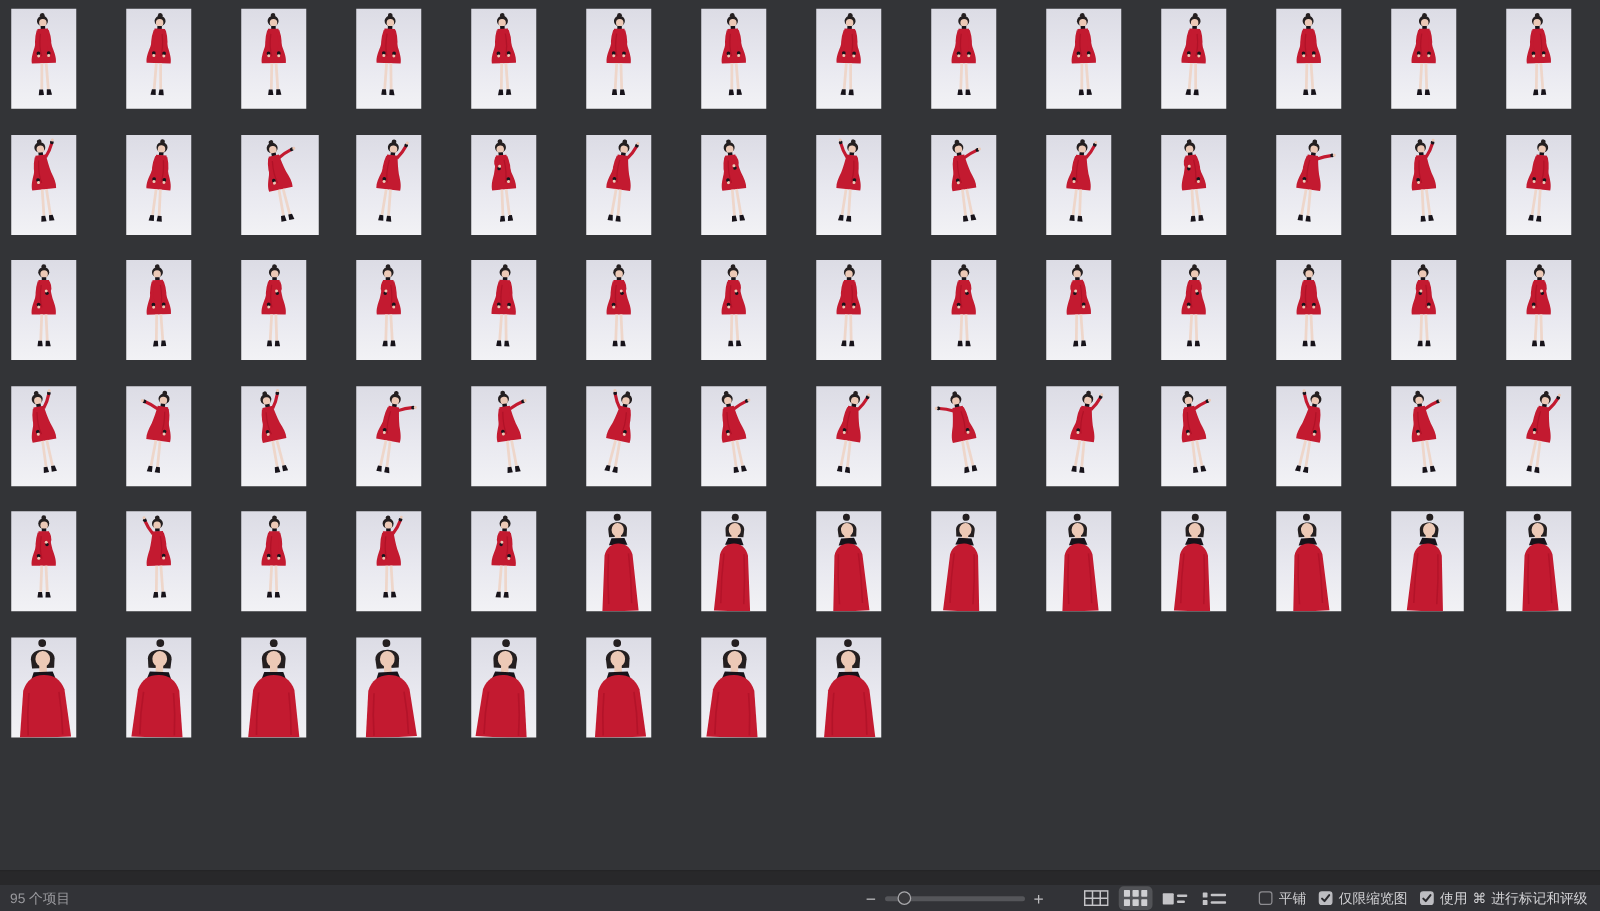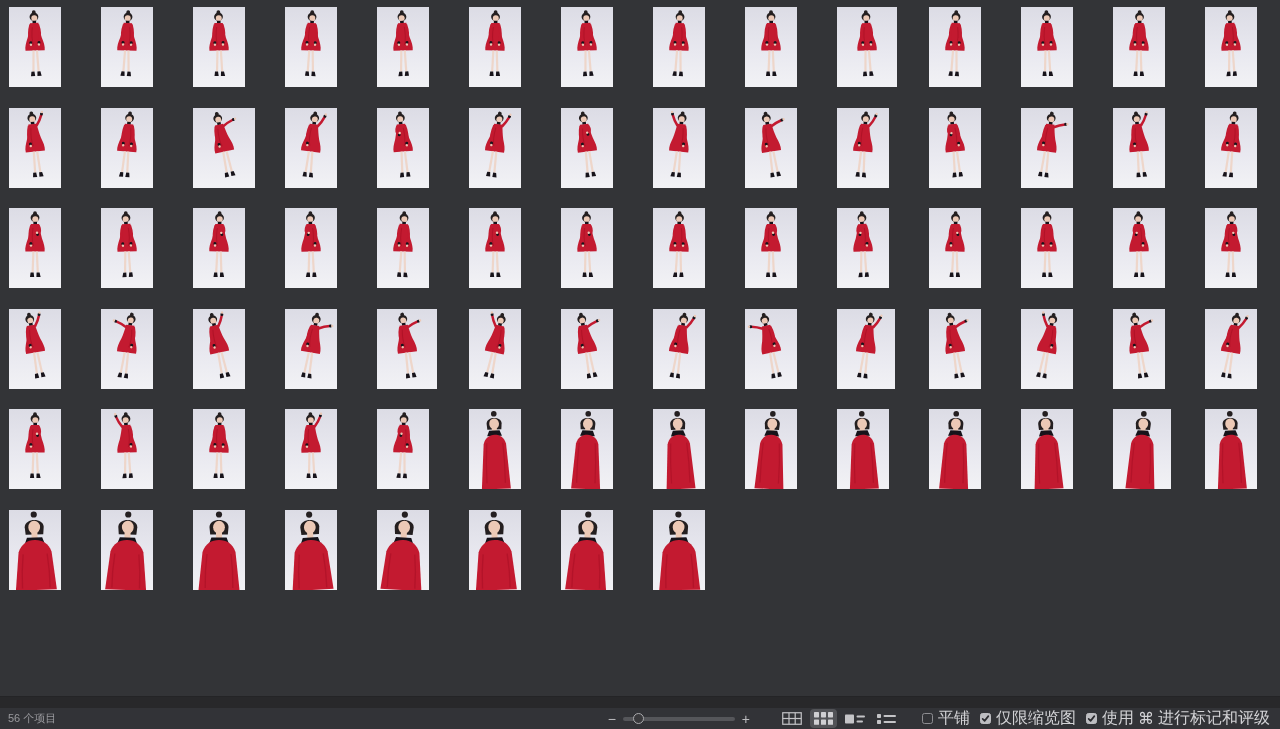--- a/index.html
+++ b/index.html
@@ -30,21 +30,21 @@
   .zoom-group{display:flex;align-items:center}
   .zbtn{color:#bcbcbf;font-size:14px;line-height:14px;padding:0 4px;cursor:default;user-select:none}
   .slider{position:relative;width:112px;height:14px;margin:0 3px}
   .slider .track{position:absolute;left:0;right:0;top:5px;height:4px;border-radius:2px;background:#55565a}
   .slider .knob{position:absolute;top:1px;width:11px;height:11px;border-radius:50%;
     background:#39393c;border:1.5px solid #aaaaad;box-sizing:border-box;margin-left:-5px}
   .views{display:flex;align-items:center;margin-left:20px}
   .vbtn{display:flex;align-items:center;justify-content:center;padding:3px 4px;border-radius:4px;margin-left:4px}
   .vbtn.selected{background:rgba(255,255,255,.16)}
   .opts{display:flex;align-items:center;margin-left:12px}
-  .opt{display:flex;align-items:center;margin-left:10px;font-size:16px;color:var(--text,#d2d2d5);white-space:nowrap}
+  .opt{display:flex;align-items:center;margin-left:10px;font-size:11px;color:var(--text,#d2d2d5);white-space:nowrap}
   .cb{width:11px;height:11px;border-radius:2.5px;border:1px solid #8d8d91;box-sizing:border-box;
     margin-right:5px;display:flex;align-items:center;justify-content:center;background:transparent}
   .cb svg{display:none}
   .cb.on{background:var(--checkbox-on,#bdbdc1);border-color:var(--checkbox-on,#bdbdc1)}
   .cb.on svg{display:block}
   .cmdsym{margin:0 4px}
 </style>
 </head>
 <body>
 
@@ -1943,21 +1943,21 @@
               </g>
             </svg>
           </div>
         </div>
       </div>
   </div>
 
   <div class="scroll-strip"></div>
 
   <div class="statusbar">
-    <span class="count">56 个项目</span>
+    <span class="count">95 个项目</span>
 
     <div class="rightbar">
 
       <div class="zoom-group">
         <span class="zbtn">−</span>
         <div class="slider">
           <div class="track"></div>
           <div class="knob" id="slider-knob" style="left: 14%;"></div>
         </div>
         <span class="zbtn">+</span>

